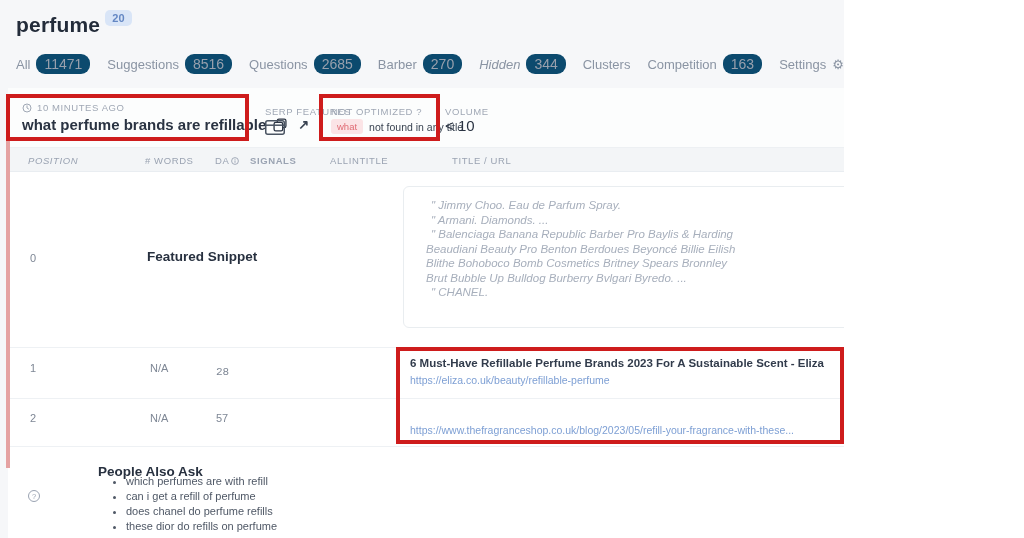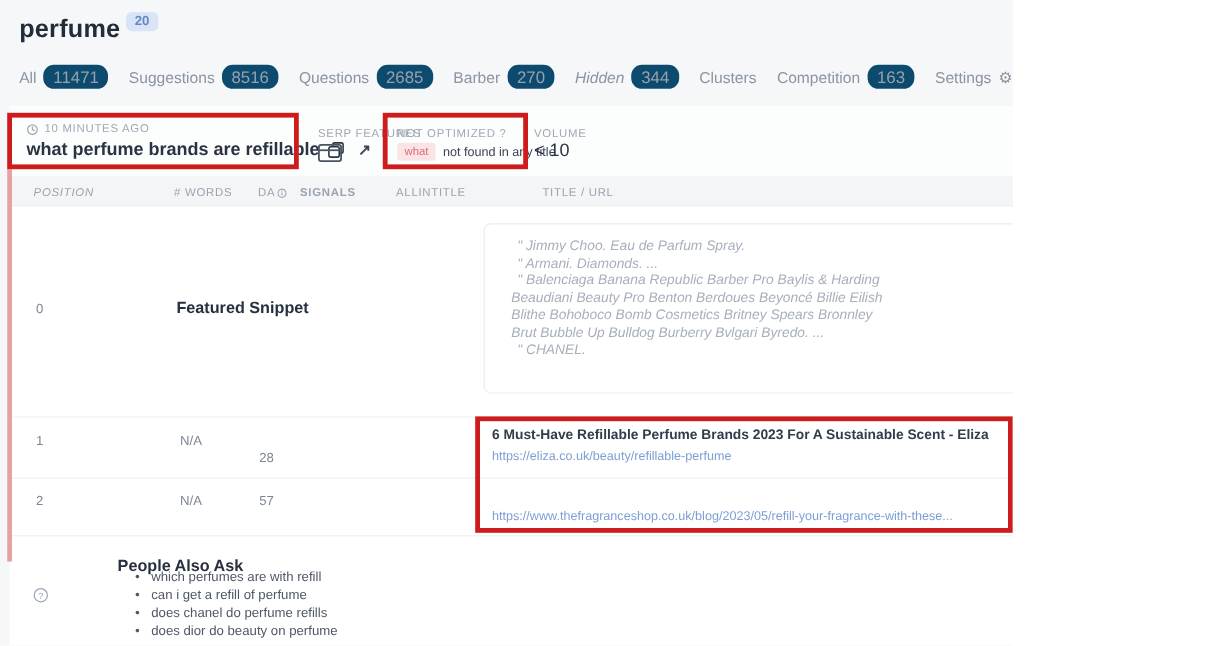--- a/index.html
+++ b/index.html
@@ -184,21 +184,21 @@
     <p class="snip-line">" Jimmy Choo. Eau de Parfum Spray.</p>
     <p class="snip-line">" Armani. Diamonds. ...</p>
     <p class="snip-line">" Balenciaga Banana Republic Barber Pro Baylis &amp; Harding Beaudiani Beauty Pro Benton Berdoues Beyoncé Billie Eilish Blithe Bohoboco Bomb Cosmetics Britney Spears Bronnley Brut Bubble Up Bulldog Burberry Bvlgari Byredo. ...</p>
     <p class="snip-line">" CHANEL.</p>
   </div>
 
   <div class="divider" style="top:347px;"></div>
 
   <div class="cell" style="left:30px; top:362px;">1</div>
   <div class="cell" style="left:150px; top:362px;">N/A</div>
-  <div class="cell" style="left:216px; top:376px;">28</div>
+  <div class="cell" style="left:216px; top:366px;font-family:Liberation Mono, monospace;">28</div>
   <div class="res-title" style="left:410px; top:357px;">6 Must-Have Refillable Perfume Brands 2023 For A Sustainable Scent - Eliza</div>
   <div class="res-url" style="left:410px; top:374px;">https://eliza.co.uk/beauty/refillable-perfume</div>
   <div class="tags" style="left:872px; top:364px;">
     <span class="tag blue">perfume</span>
     <span class="tag orange">brands</span>
     <span class="tag gray">refillable</span>
   </div>
 
   <div class="divider" style="top:398px;"></div>
 
@@ -211,21 +211,21 @@
   </div>
 
   <div class="divider" style="top:446px;"></div>
 
   <div class="q-circle">?</div>
   <div class="paa-title">People Also Ask</div>
   <ul class="paa-list">
     <li>which perfumes are with refill</li>
     <li>can i get a refill of perfume</li>
     <li>does chanel do perfume refills</li>
-    <li>does dior do beauty on perfume</li>
+    <li>these dior do refills on perfume</li>
   </ul>
 
   <div class="red-box box1"></div>
   <div class="red-box box2"></div>
   <div class="red-box box3"></div>
   <div class="left-red-line"></div>
 
   <div class="wm-area">
     <div class="wm1">Activate Windows</div>
     <div class="wm2">Go to Settings to activate</div>

